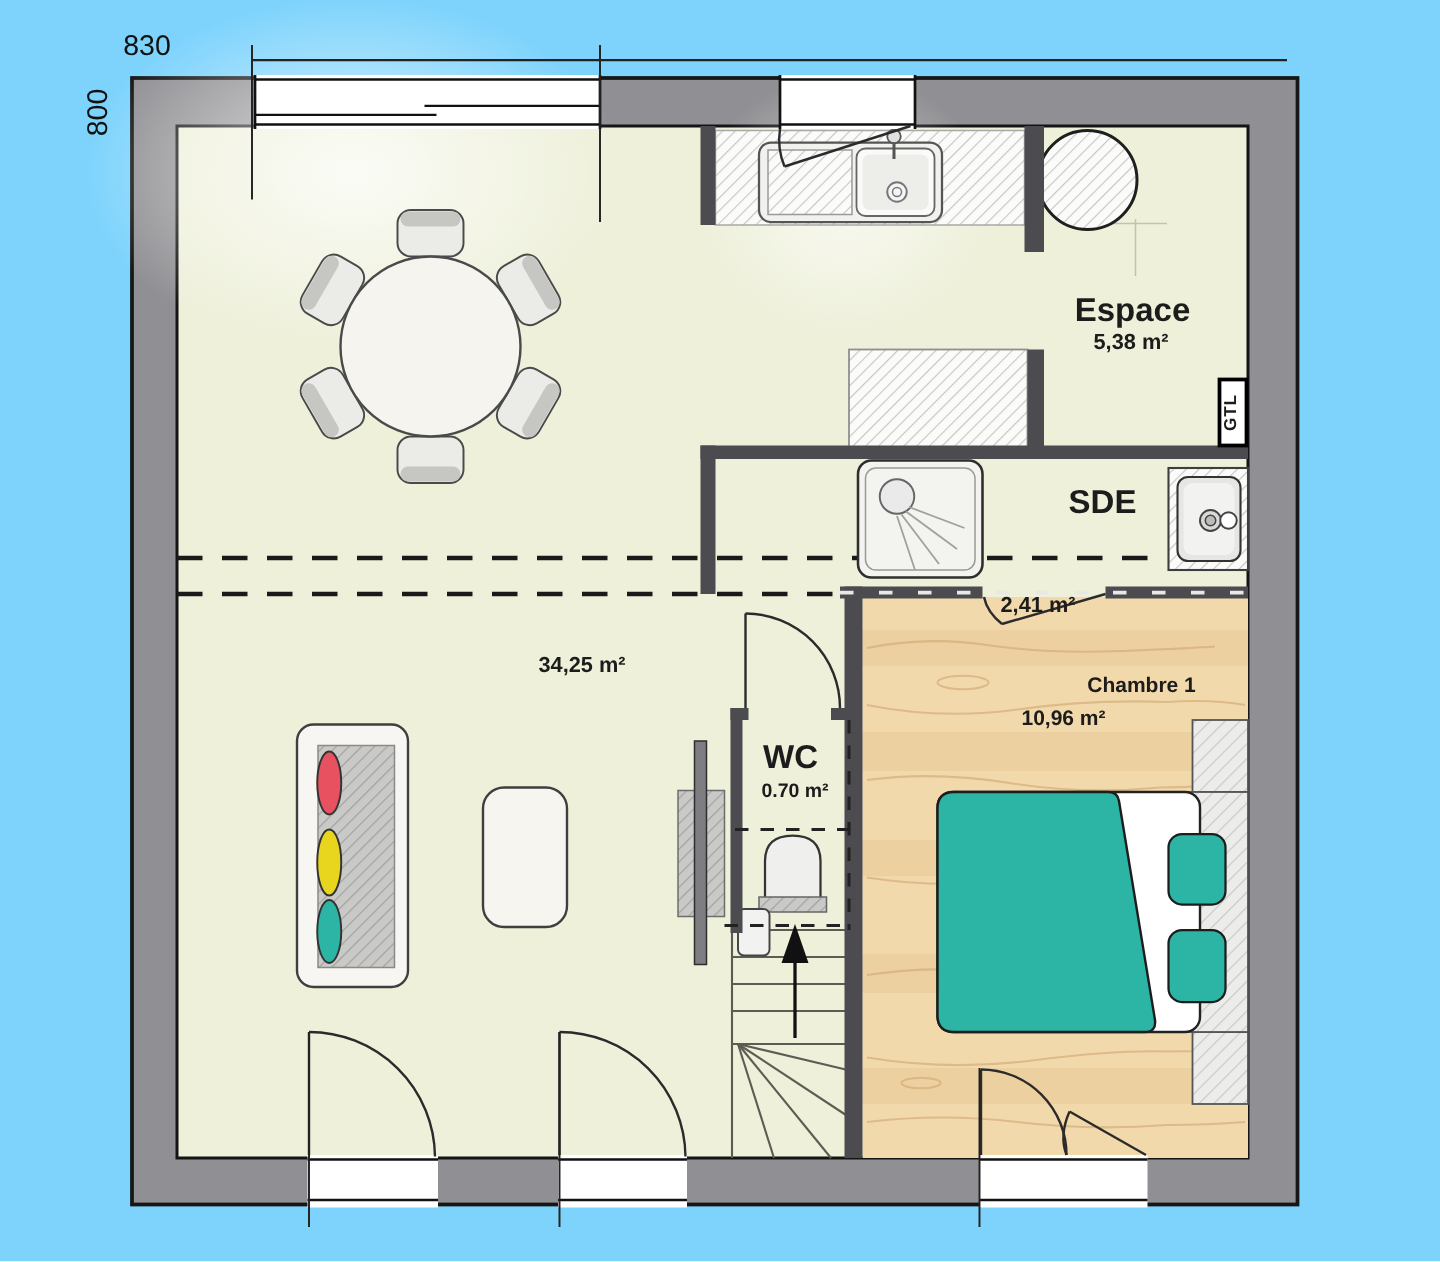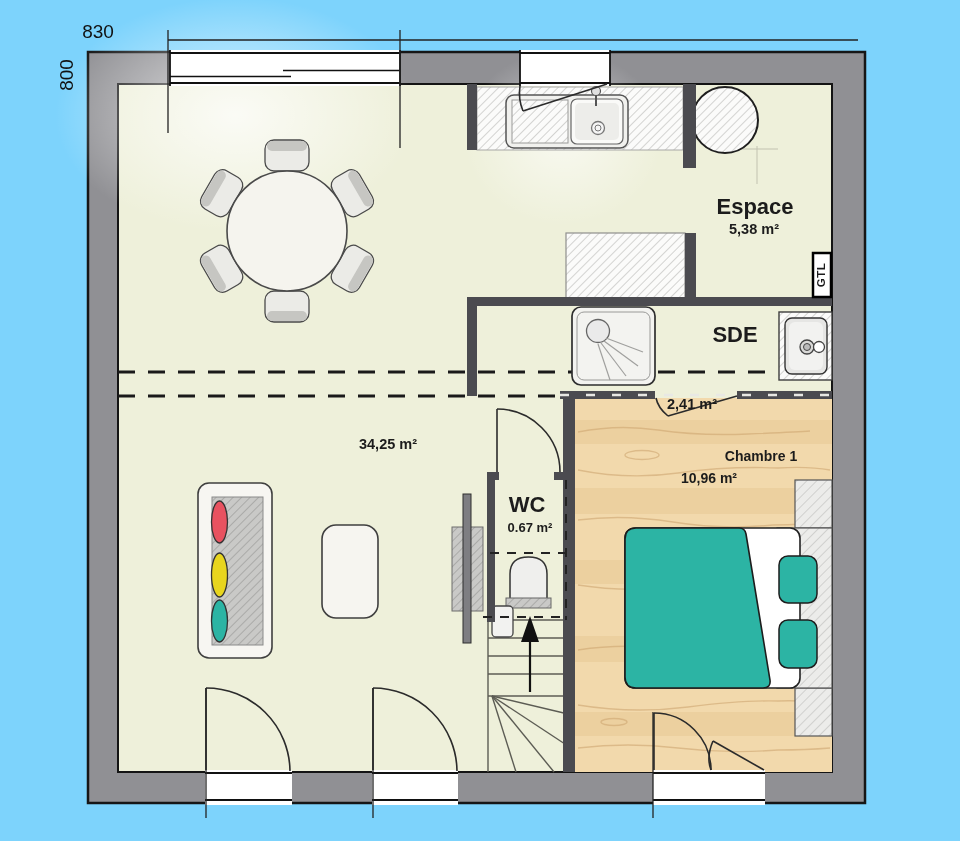--- a/index.html
+++ b/index.html
@@ -298,20 +298,20 @@
 
 <div class="lbl room-area" style="left:342px;top:444px;margin-left:46px;">34,25 m²</div>
 
 <div class="lbl room-name" style="left:755px;top:207px;">Espace</div>
 <div class="lbl room-area" style="left:754px;top:229px;">5,38 m²</div>
 
 <div class="lbl room-name" style="left:735px;top:335px;">SDE</div>
 <div class="lbl room-area" style="left:692px;top:356px;margin-top:48px;">2,41 m²</div>
 
 <div class="lbl room-name" style="left:527px;top:505px;">WC</div>
-<div class="lbl room-area small-area" style="left:530px;top:527px;">0.67 m²</div>
+<div class="lbl room-area small-area" style="left:530px;top:527px;">0.70 m²</div>
 
 <div class="lbl room-name" style="left:721px;top:456px;font-size:14px;margin-left:40px;">Chambre 1</div>
 <div class="lbl room-area" style="left:709px;top:478px;font-size:14px;">10,96 m²</div>
 
 <div class="lbl gtl rot" style="left:822px;top:275px;">GTL</div>
 
 </div>
 
 </body></html>

